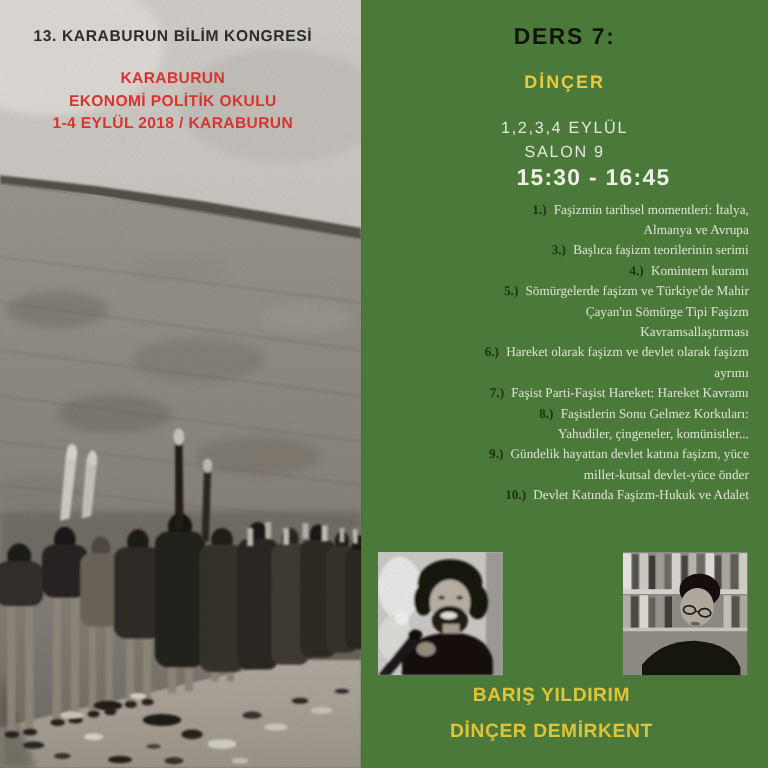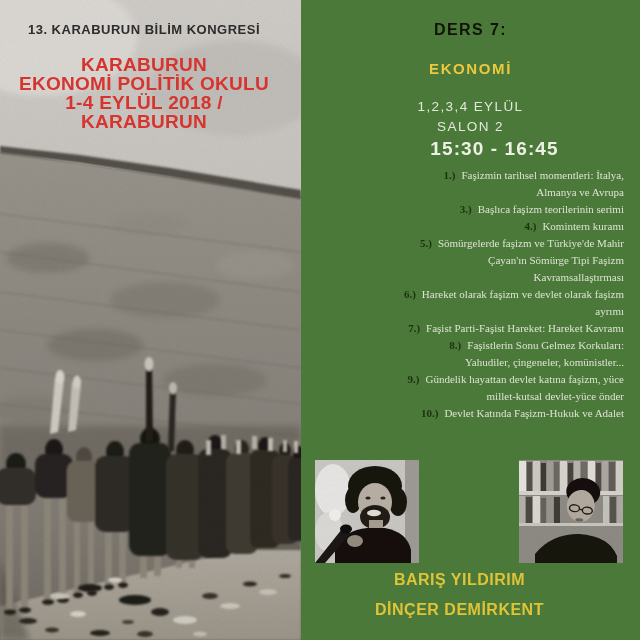--- a/index.html
+++ b/index.html
@@ -3,25 +3,25 @@
 <meta charset="utf-8">
 <style>
   html,body{margin:0;padding:0;background:#222;}
   .poster{position:relative;width:640px;height:640px;overflow:hidden;font-family:"Liberation Sans",sans-serif;display:flex;}
   
   .photo-panel{position:relative;width:301px;height:640px;flex:0 0 301px;background:#5eead4;}
   .photo-panel svg{position:absolute;inset:0;display:block;}
   .photo-title{position:absolute;top:22px;left:4px;width:280px;text-align:center;
     font-size:13px;font-weight:bold;color:#2c2c2c;letter-spacing:.5px;}
   .photo-red{position:absolute;top:55px;left:4px;width:280px;text-align:center;
-    font-size:19px;font-weight:bold;color:#d73430;line-height:19px;letter-spacing:.3px;}
+    font-size:13px;font-weight:bold;color:#d73430;line-height:19px;letter-spacing:.3px;}
   
   .info-panel{position:relative;flex:1;background:#4b7939;color:#e6e9de;}
   .ctr{position:absolute;left:0;width:100%;text-align:center;}
-  .ders{top:21px;font-size:16px;font-weight:bold;color:#101408;letter-spacing:1.4px;}
+  .ders{top:21px;font-size:19px;font-weight:bold;color:#101408;letter-spacing:1.4px;}
   .fasizm{top:60px;font-size:15px;font-weight:bold;color:#eac93e;letter-spacing:1.6px;}
   .dates{top:99px;font-size:13.5px;color:#e2e7da;letter-spacing:1.4px;}
   .salon{top:119px;font-size:13.5px;color:#e2e7da;letter-spacing:1.4px;}
   .time{top:138px;font-size:19px;font-weight:bold;color:#eef0e6;letter-spacing:1.1px;padding-left:24px;}
   .topics{position:absolute;top:167px;left:12px;right:16px;text-align:right;
     font-family:"Liberation Serif","DejaVu Serif",serif;font-size:11px;line-height:17px;color:#dde3d3;}
   .tnum{font-weight:bold;color:#1d3110;padding-right:6px;}
   .speakers{position:absolute;top:460px;left:14px;right:17px;height:103px;display:flex;justify-content:space-between;}
   .speaker-photo{width:104px;height:103px;overflow:hidden;}
   .speaker-photo svg{display:block;}
@@ -189,23 +189,23 @@
     <div class="photo-title">13. KARABURUN BİLİM KONGRESİ</div>
     <div class="photo-red">
       <div>KARABURUN</div>
       <div>EKONOMİ POLİTİK OKULU</div>
       <div>1-4 EYLÜL 2018 / KARABURUN</div>
     </div>
   </div>
 
   <div class="info-panel">
     <div class="ctr ders">DERS 7:</div>
-    <div class="ctr fasizm">EKONOMİ</div>
+    <div class="ctr fasizm">DİNÇER</div>
     <div class="ctr dates">1,2,3,4 EYLÜL</div>
-    <div class="ctr salon">SALON 2</div>
+    <div class="ctr salon">SALON 9</div>
     <div class="ctr time">15:30 - 16:45</div>
 
     <div class="topics">
       <div class="topic">
         <div><span class="tnum">1.)</span><span>Faşizmin tarihsel momentleri: İtalya,</span></div>
         <div>Almanya ve Avrupa</div>
       </div>
       <div class="topic">
         <div><span class="tnum">3.)</span><span>Başlıca faşizm teorilerinin serimi</span></div>
       </div>

